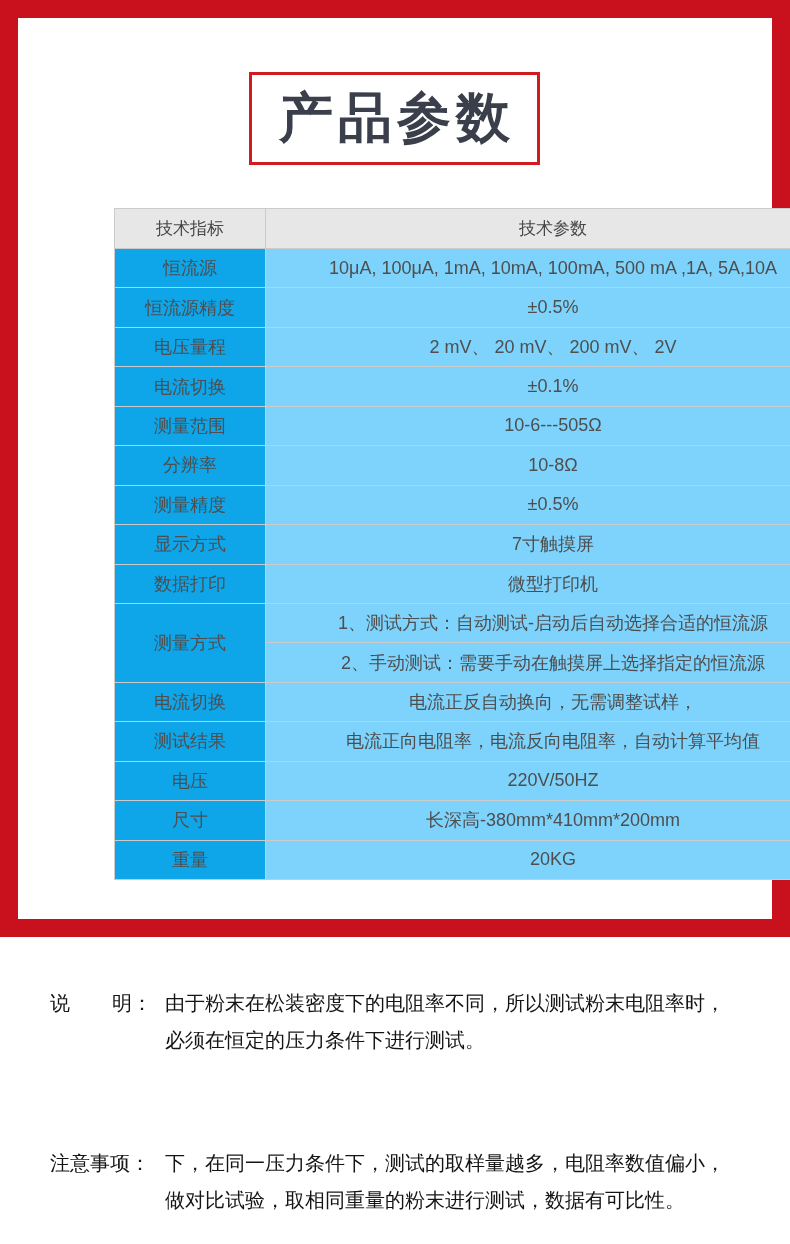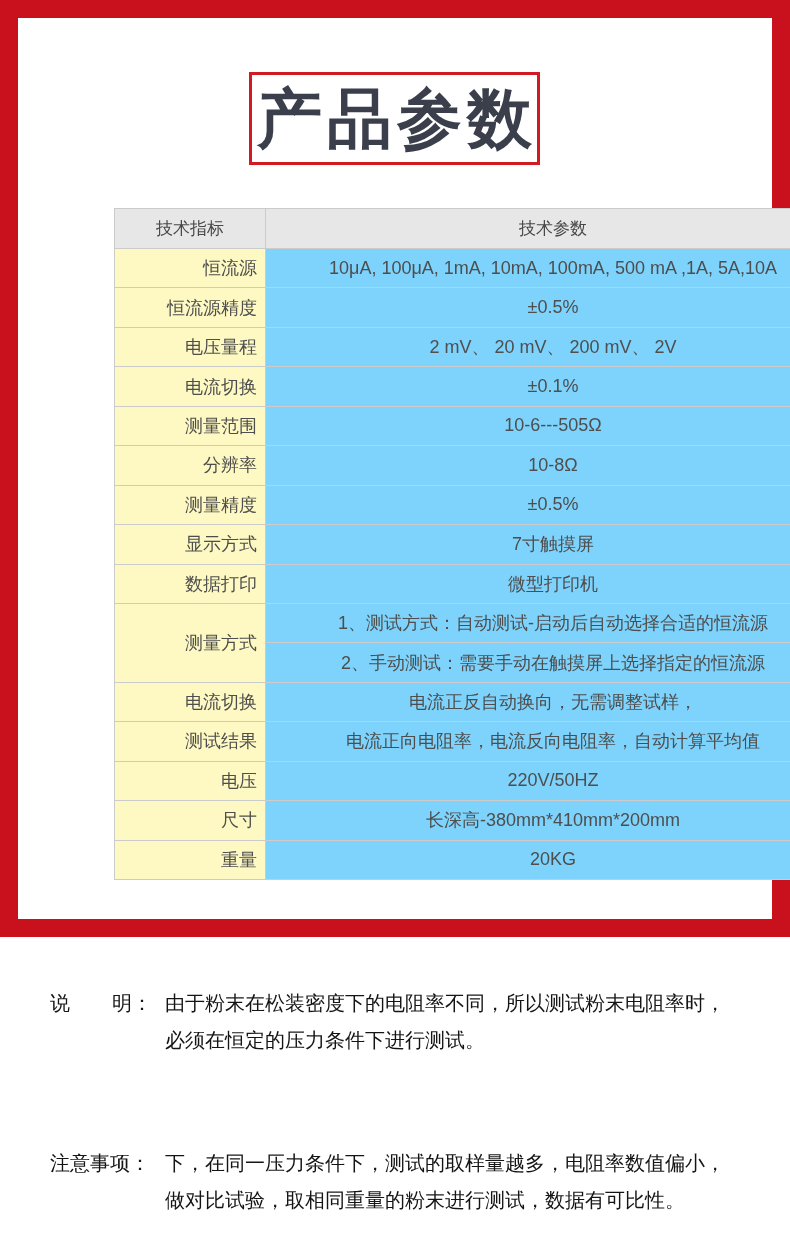--- a/index.html
+++ b/index.html
@@ -24,21 +24,21 @@
   
   .title-box {
     position: absolute; left: 249px; top: 72px;
     width: 291px; height: 93px;
     box-sizing: border-box;
     border: 3px solid #d21a22;
     background: #ffffff;
     display: flex; align-items: center; justify-content: center;
   }
   .title-text {
-    font-size: 65px; font-weight: bold;
+    font-size: 54px; font-weight: bold;
     color: #3a3f4b;
     letter-spacing: 5px; padding-left: 5px;
     white-space: nowrap;
   }
 
   
   table.spec {
     position: absolute; left: 74px; top: 208px;
     width: 727px; height: 672px;
     border-collapse: collapse; table-layout: fixed;
@@ -49,21 +49,21 @@
     border: 1px solid #cbcbcb;
     text-align: center; vertical-align: middle;
     padding: 0 8px;
     font-weight: normal;
     overflow: hidden; white-space: nowrap;
   }
   table.spec th {
     background: #e7e7e7; height: 39px;
     font-size: 17px; color: #474747;
   }
-  table.spec td.lbl { background: #fef9c3; text-align: right; }
+  table.spec td.lbl { background: #0ea5e9; }
   table.spec td.val { background: #7dd3fc; }
 
   
   .note {
     position: absolute; left: 50px;
     display: flex; align-items: flex-start;
     font-size: 20px; line-height: 37px;
     color: #141414; font-weight: 500;
     white-space: nowrap;
   }

